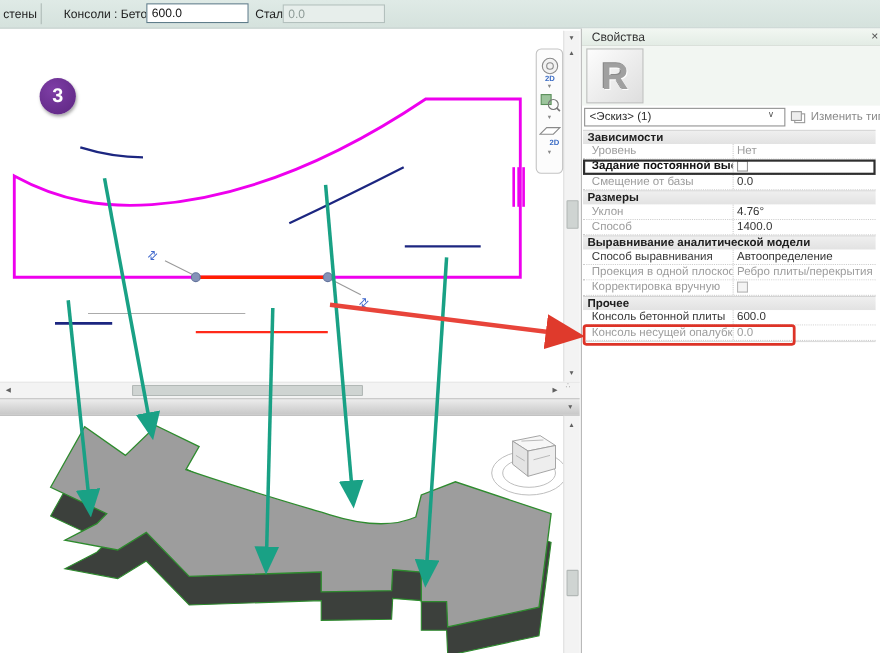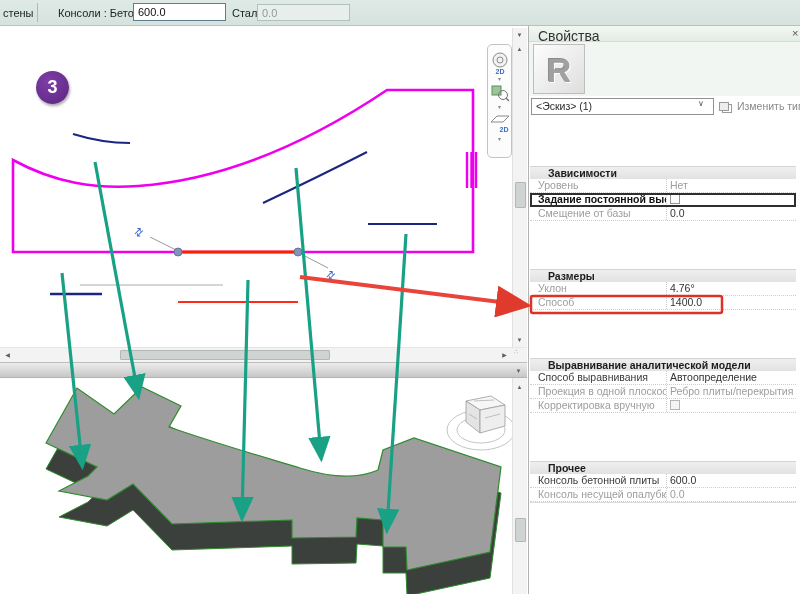--- a/index.html
+++ b/index.html
@@ -43,38 +43,38 @@
           background:rgba(252,252,252,.92);border:1px solid #c3c3c3;border-radius:5px;
           display:flex;flex-direction:column;align-items:center;padding-top:6px;}
   #navbar .nav-dd{font-size:6px;color:#8a8a8a;line-height:8px;}
   .navico{cursor:pointer;}
 
   
   #props{position:absolute;left:528px;top:26px;width:272px;height:568px;z-index:5;
          background:#fff;border-left:1px solid #b2b2b2;font-size:10.5px;}
   #props-header{position:absolute;left:0;top:0;width:272px;height:16px;
          background:linear-gradient(#f2f7f2,#e3ece5);border-bottom:1px solid #d6ddd6;}
-  #props-title{position:absolute;left:9px;top:2px;font-size:14px;color:#333;}
+  #props-title{position:absolute;left:9px;top:2px;font-size:11px;color:#333;}
   #props-close{position:absolute;left:263px;top:1px;font-size:11px;color:#555;cursor:pointer;}
   #palette{position:absolute;left:0;top:16px;width:272px;height:54px;background:#f2f6f2;}
   #rlogo{position:absolute;left:4px;top:2px;width:52px;height:50px;background:linear-gradient(135deg,#fdfdfd,#dedede);
          border:1px solid #bdbdbd;text-align:center;}
   #rlogo span{font-size:34px;font-weight:bold;color:#a0a0a0;line-height:50px;
          text-shadow:1px 1px 0 #fff, -1px -1px 0 #8a8a8a;}
   #type-combo{position:absolute;left:2px;top:72px;width:183px;height:17px;background:#fff;
          border:1px solid #919191;padding:1px 4px;white-space:nowrap;overflow:hidden;cursor:pointer;}
   #type-chevron{position:absolute;left:169px;top:73px;font-size:8px;color:#555;}
   #edit-type{position:absolute;left:188px;top:72px;width:84px;height:17px;color:#8a8a8a;
          white-space:nowrap;overflow:hidden;cursor:pointer;padding-top:2px;}
   .ettico{display:inline-block;width:10px;height:9px;border:1px solid #9a9a9a;background:#eee;
          box-shadow:3px 2px 0 -1px #fff, 3px 2px 0 0 #9a9a9a;margin:0 8px 0 2px;vertical-align:-1px;}
   #pgrid{position:absolute;left:1px;top:92px;width:266px;border-bottom:1px solid #dcdcdc;}
   .psection{height:13px;line-height:13px;background:linear-gradient(#efefef,#e2e2e2);
-         font-weight:bold;color:#1c1c1c;padding-left:18px;border-top:1px solid #d4d4d4;
-         white-space:nowrap;overflow:hidden;cursor:pointer;margin-top:48px;}
+         font-weight:bold;color:#1c1c1c;padding-left:4px;border-top:1px solid #d4d4d4;
+         white-space:nowrap;overflow:hidden;cursor:pointer;}
   .prow{display:flex;height:14px;line-height:13px;border-bottom:1px dotted #cdcdcd;background:#fff;cursor:pointer;}
   .plabel{width:136px;padding-left:8px;white-space:nowrap;overflow:hidden;color:#3a3a3a;}
   .pvalue{flex:1;border-left:1px dotted #cdcdcd;padding-left:3px;white-space:nowrap;overflow:hidden;color:#333;}
   .prow.disabled .plabel,.prow.disabled .pvalue{color:#9d9d9d;}
   .prow.dl .plabel{color:#9d9d9d;}
   .prow.selected{outline:2px solid #2e2e2e;outline-offset:-2px;}
   .prow.selected .plabel{font-weight:bold;color:#111;}
   .cbx{display:inline-block;width:10px;height:10px;border:1px solid #949494;background:#fff;margin-top:1px;}
   .prow.disabled .cbx{background:#f4f4f4;border-color:#b5b5b5;}
 

